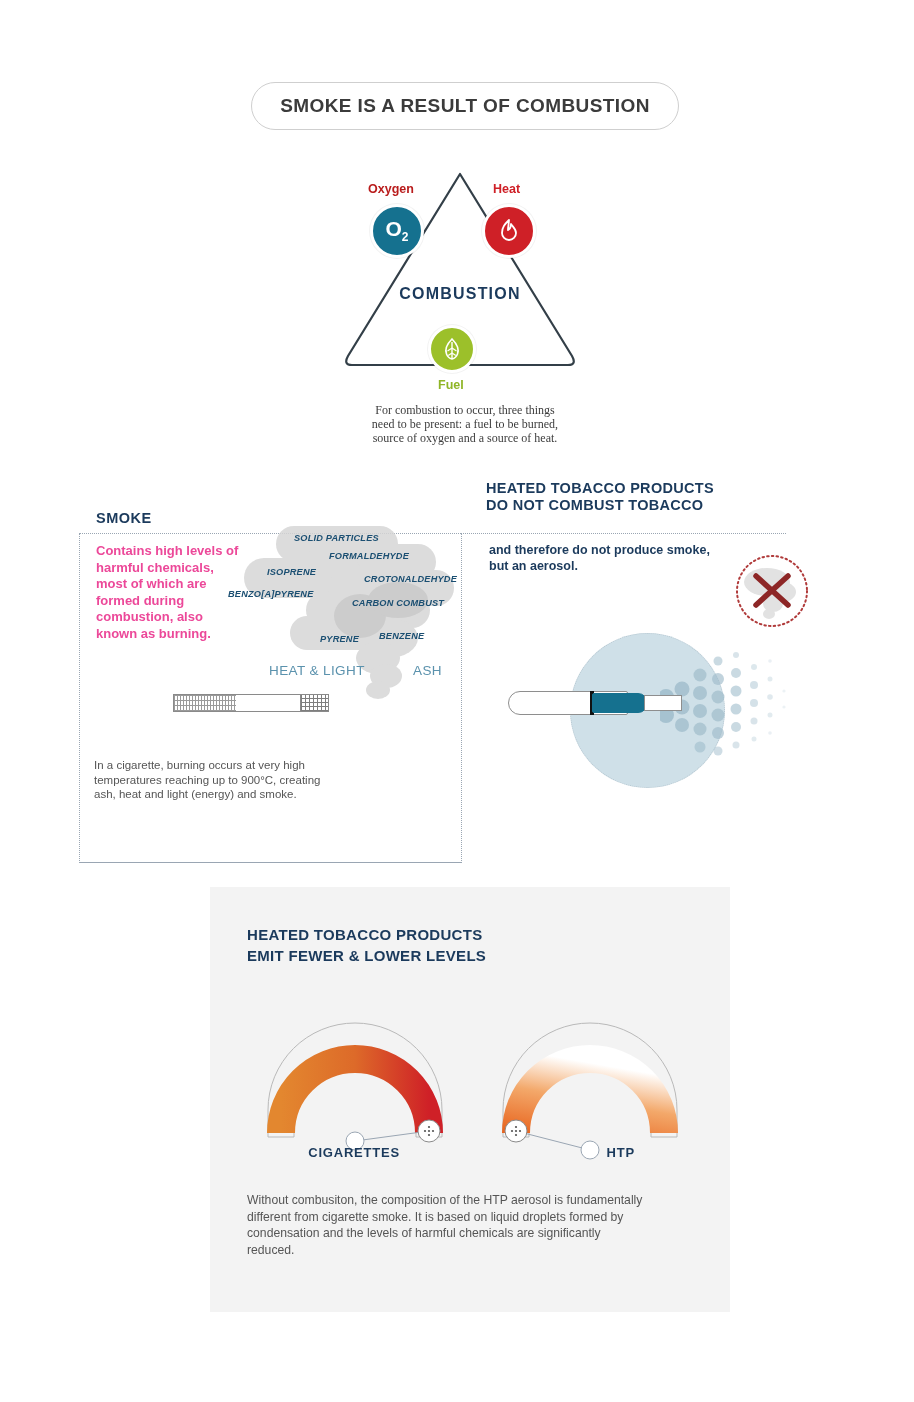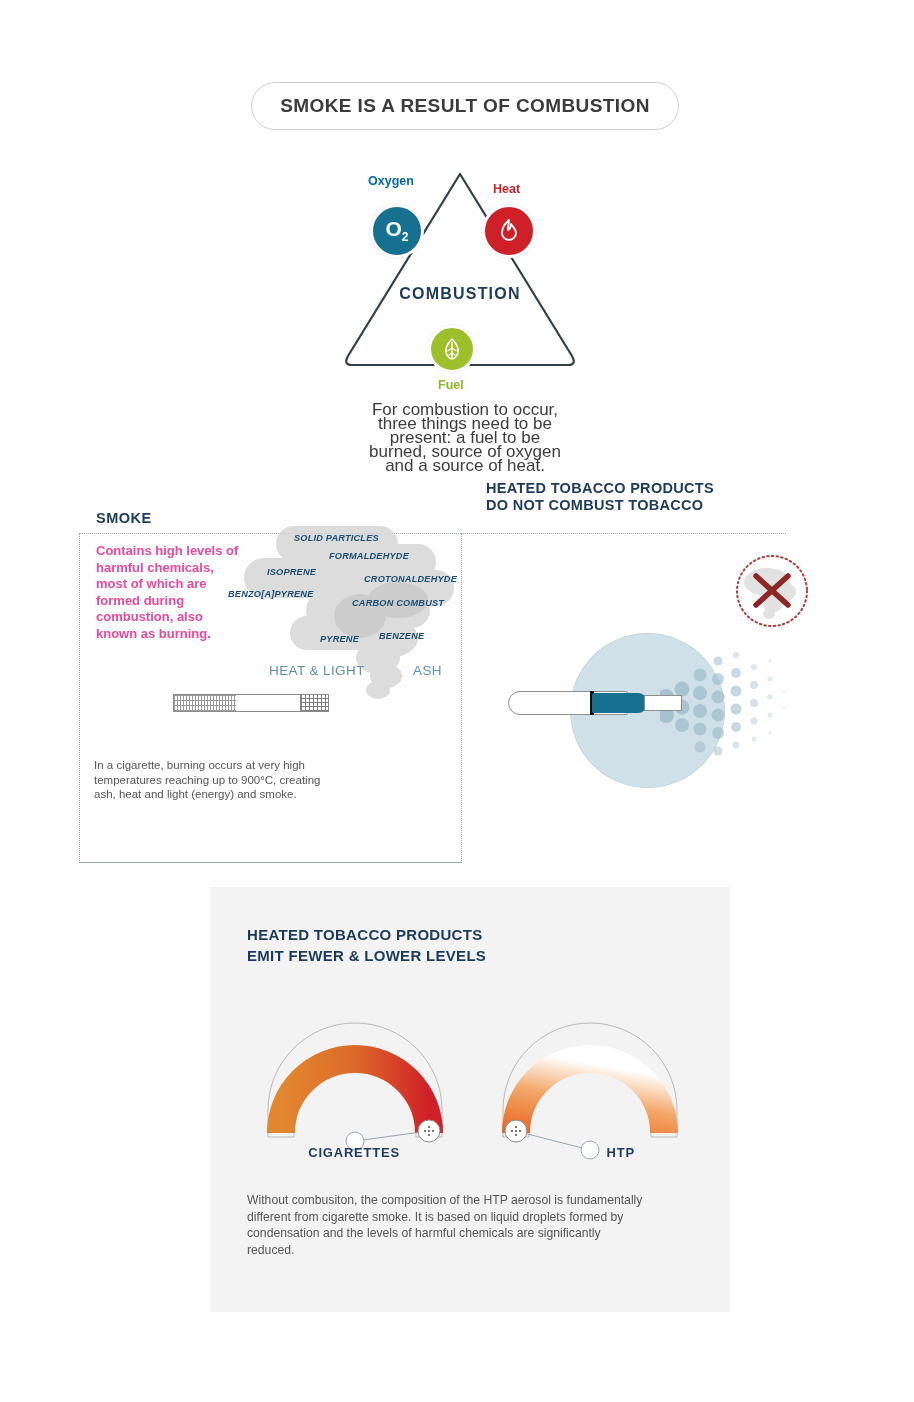--- a/index.html
+++ b/index.html
@@ -33,34 +33,34 @@
     display:flex; align-items:center; justify-content:center;
     border:3px solid #fff;
     box-shadow:0 0 0 1px rgba(0,0,0,.05);
   }
   .node-o2{ left:40px; top:44px; width:54px; height:54px; background:#15718f; }
   .node-heat{ left:152px; top:44px; width:54px; height:54px; background:#cf2027; }
   .node-fuel{ left:98px; top:165px; width:48px; height:48px; background:#9cc02a; }
   .node-label{
     position:absolute; font-size:12.5px; font-weight:bold; white-space:nowrap;
   }
-  .lbl-oxygen{ left:38px; top:14px; color:#0369a1; }
+  .lbl-oxygen{ left:38px; top:22px; color:#b91c1c; }
   .lbl-heat{ left:163px; top:22px; color:#cf2027; }
   .lbl-fuel{ left:108px; top:218px; color:#8fb526; }
   .o2-text{ color:#fff; font-size:21px; font-weight:bold; line-height:1;text-align:center; }
   .o2-text sub{ font-size:12px; }
   .combustion-word{
     position:absolute; left:0; top:125px; width:260px; text-align:center;
     font-size:16px; font-weight:bold; letter-spacing:1.2px; color:#1b3a5c;
   }
 
   .tri-caption{
     position:absolute; left:368px; top:403px; width:194px;
-    font-size:17px; line-height:14px; text-align:center; color:#3c3c3c;
-    font-family:Liberation Sans, sans-serif;
+    font-size:12px; line-height:14px; text-align:center; color:#3c3c3c;
+    font-family:Liberation Serif, serif;
   }
 
   
   .smoke-head{
     position:absolute; left:96px; top:510px;
     font-size:14.5px; font-weight:bold; letter-spacing:.5px; color:#1b3a5c;
   }
   .htp-head{
     position:absolute; left:486px; top:480px; width:300px;
     font-size:14.5px; font-weight:bold; letter-spacing:.3px; line-height:17px;
@@ -240,20 +240,21 @@
     <div>DO NOT COMBUST TOBACCO</div>
   </div>
 
   <div class="panel-left"></div>
   <div class="panel-top-right"></div>
   <div class="panel-divider"></div>
   <div class="panel-bottom-left"></div>
 
   <div class="smoke-body">Contains high levels of harmful chemicals, most of which are formed during combustion, also known as burning.</div>
   <div class="smoke-foot">In a cigarette, burning occurs at very high temperatures reaching up to 900°C, creating ash, heat and light (energy) and smoke.</div>
+  <div class="htp-body">and therefore do not produce smoke, but an aerosol.</div>
 
   <div class="cloud-area">
     <svg width="238" height="200" viewBox="0 0 238 200">
       <g fill="#d6d6d6" opacity="0.85">
         <rect x="48" y="6" width="122" height="36" rx="18"></rect>
         <rect x="78" y="24" width="130" height="36" rx="18"></rect>
         <rect x="16" y="38" width="120" height="40" rx="20"></rect>
         <rect x="100" y="50" width="126" height="36" rx="18"></rect>
         <rect x="78" y="72" width="124" height="36" rx="18"></rect>
         <rect x="62" y="96" width="110" height="34" rx="17"></rect>

